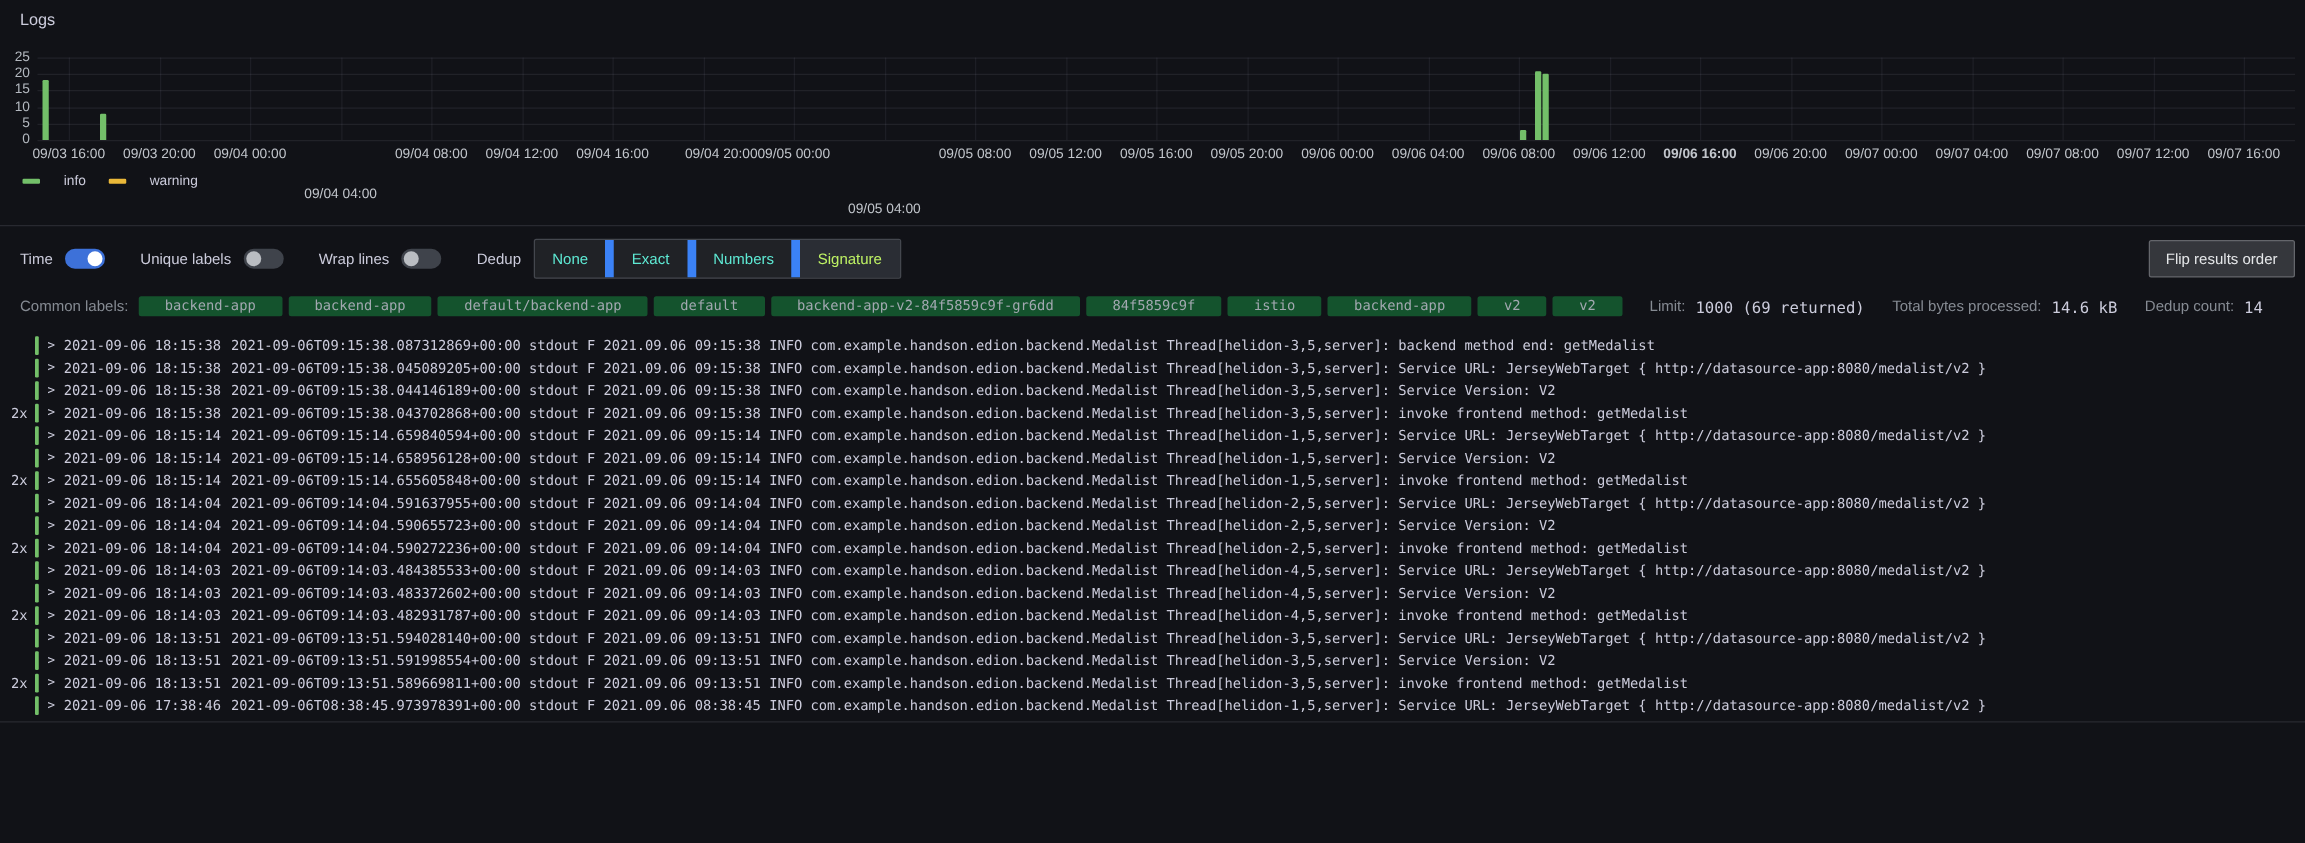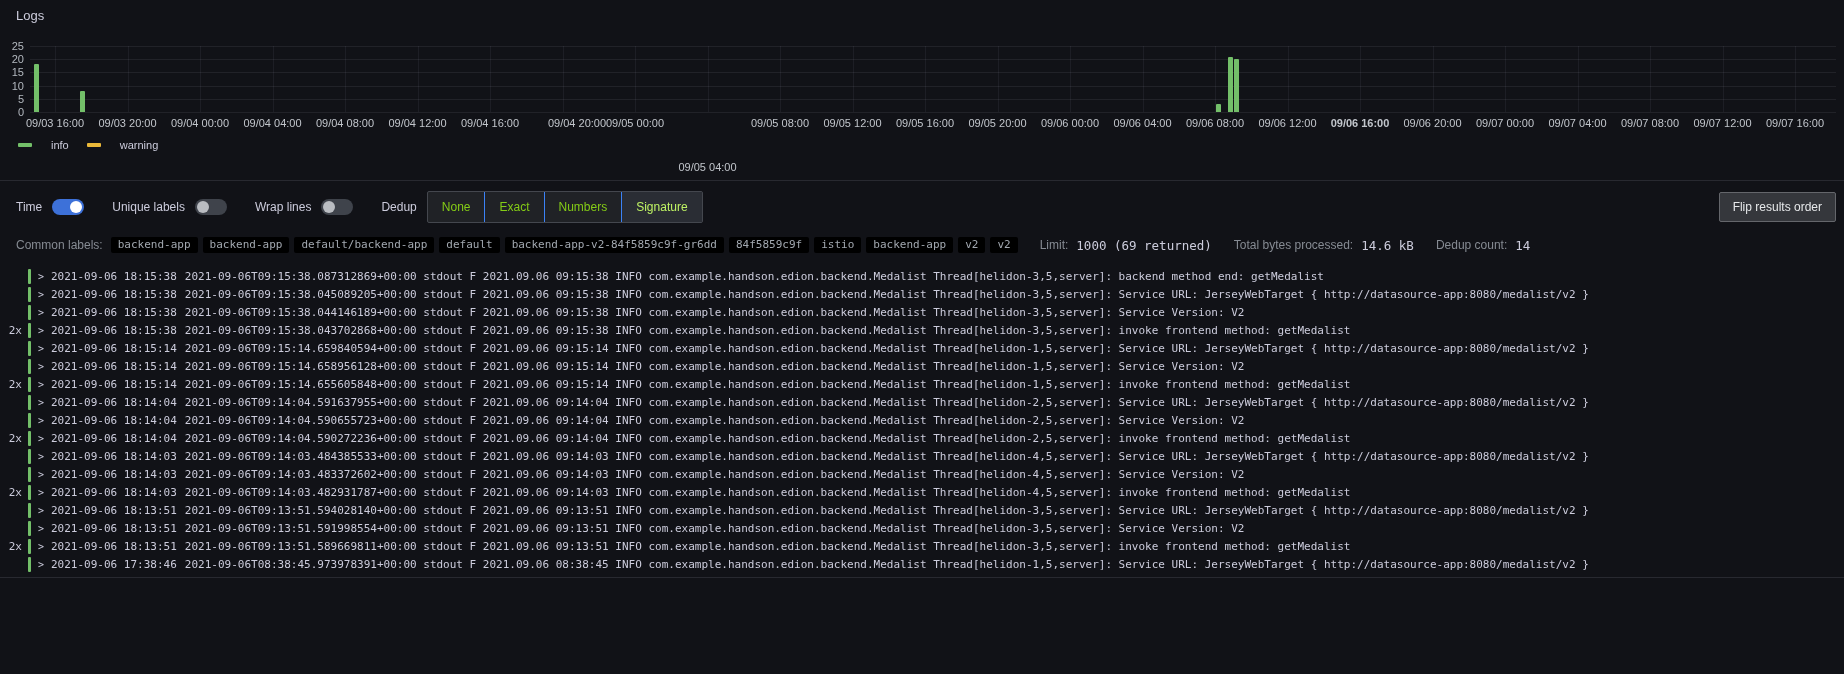--- a/index.html
+++ b/index.html
@@ -29,34 +29,34 @@
   .divider.bottom{top:577px}
 
   .controls{position:absolute;top:191px;left:16px;right:0;height:32px;display:flex;align-items:center;gap:28px}
   .ctl-item{display:flex;align-items:center;gap:10px}
   .ctl-label{font-size:12px;font-weight:500;color:#ccccdc}
   .switch{width:32px;height:16px;border-radius:9px;background:#3f434b;position:relative;cursor:pointer;flex:none}
   .switch .knob{position:absolute;top:2px;left:2px;width:12px;height:12px;border-radius:50%;background:#babdc2}
   .switch.on{background:#3d71d9}
   .switch.on .knob{left:18px;background:#ffffff}
   .btn-group{display:inline-flex;border:1px solid #44474e;border-radius:2px;overflow:hidden;background:#202226}
-  .seg-btn{appearance:none;border:none;outline:none;background:transparent;color:#84cc16;font-size:12px;
-           font-family:inherit;height:30px;padding:0 14px;cursor:pointer;border-right:1px solid #3b82f6}
+  .seg-btn{appearance:none;border:none;outline:none;background:transparent;color:#5eead4;font-size:12px;
+           font-family:inherit;height:30px;padding:0 14px;cursor:pointer;border-right:7px solid #3b82f6}
   .seg-btn:last-child{border-right:none}
   .seg-btn.active{color:#bef264;background:#2a2d34}
   .flip-btn{position:absolute;right:8px;top:1px;height:30px;padding:0 13px;background:#35373c;
             border:1px solid #64666b;border-radius:2px;color:#e6e8ea;font-size:12px;font-family:inherit;cursor:pointer}
 
   .meta{position:absolute;top:237px;left:16px;display:flex;align-items:center}
   .meta-label{font-size:12px;color:#868b93;flex:none}
   .meta-label.sep{margin-left:22px}
   .meta-value{font-family:"DejaVu Sans Mono","Liberation Mono",monospace;font-size:12.5px;color:#ccccdc;margin-left:8px;flex:none}
   .chips{display:flex;gap:5px;margin-left:8px;flex:none}
   .chip{font-family:"DejaVu Sans Mono","Liberation Mono",monospace;font-size:11px;color:#a2a8b0;
-        background:#000000;border-radius:2px;padding:1px 7px;line-height:14px}
+        background:#14532d;border-radius:2px;padding:1px 21px;line-height:14px}
 
   .logs{position:absolute;top:267px;left:0;width:1844px}
   .log-row{display:flex;align-items:center;height:18px;font-family:"DejaVu Sans Mono","Liberation Mono",monospace;
            font-size:11px;color:#ccccdc;white-space:pre;cursor:pointer}
   .dup{width:28px;text-align:right;padding-right:6px;flex:none}
   .lvl{width:3px;height:15px;background:#73bf69;border-radius:1px;flex:none}
   .chev{width:20px;text-align:center;flex:none;color:#ccccdc;font-size:10px}
   .ts{flex:none;margin-right:8px}
   .msg{flex:none;overflow:hidden}
 </style>
@@ -109,21 +109,21 @@
       <div class="bar" style="left: 4.375px; height: 47.52px; background: rgb(115, 191, 105);"></div>
       <div class="bar" style="left: 49.6875px; height: 21.12px; background: rgb(115, 191, 105);"></div>
       <div class="bar" style="left: 1185.52px; height: 7.92px; background: rgb(115, 191, 105);"></div>
       <div class="bar" style="left: 1197.6px; height: 55.44px; background: rgb(115, 191, 105);"></div>
       <div class="bar" style="left: 1203.65px; height: 52.8px; background: rgb(115, 191, 105);"></div>
     </div>
   <div class="x-axis">
       <div class="xtick" style="left: 55px;">09/03 16:00</div>
       <div class="xtick" style="left: 127.5px;">09/03 20:00</div>
       <div class="xtick" style="left: 200px;">09/04 00:00</div>
-      <div class="xtick" style="left: 272.5px;">09/04 04:00</div>
+      <div class="xtick" style="left: 272.5px; margin-top: 32px;">09/04 04:00</div>
       <div class="xtick" style="left: 345px;">09/04 08:00</div>
       <div class="xtick" style="left: 417.5px;">09/04 12:00</div>
       <div class="xtick" style="left: 490px;">09/04 16:00</div>
       <div class="xtick" style="left: 577px;">09/04 20:00</div>
       <div class="xtick" style="left: 635px;">09/05 00:00</div>
       <div class="xtick" style="left: 707.5px; margin-top: 44px;">09/05 04:00</div>
       <div class="xtick" style="left: 780px;">09/05 08:00</div>
       <div class="xtick" style="left: 852.5px;">09/05 12:00</div>
       <div class="xtick" style="left: 925px;">09/05 16:00</div>
       <div class="xtick" style="left: 997.5px;">09/05 20:00</div>

